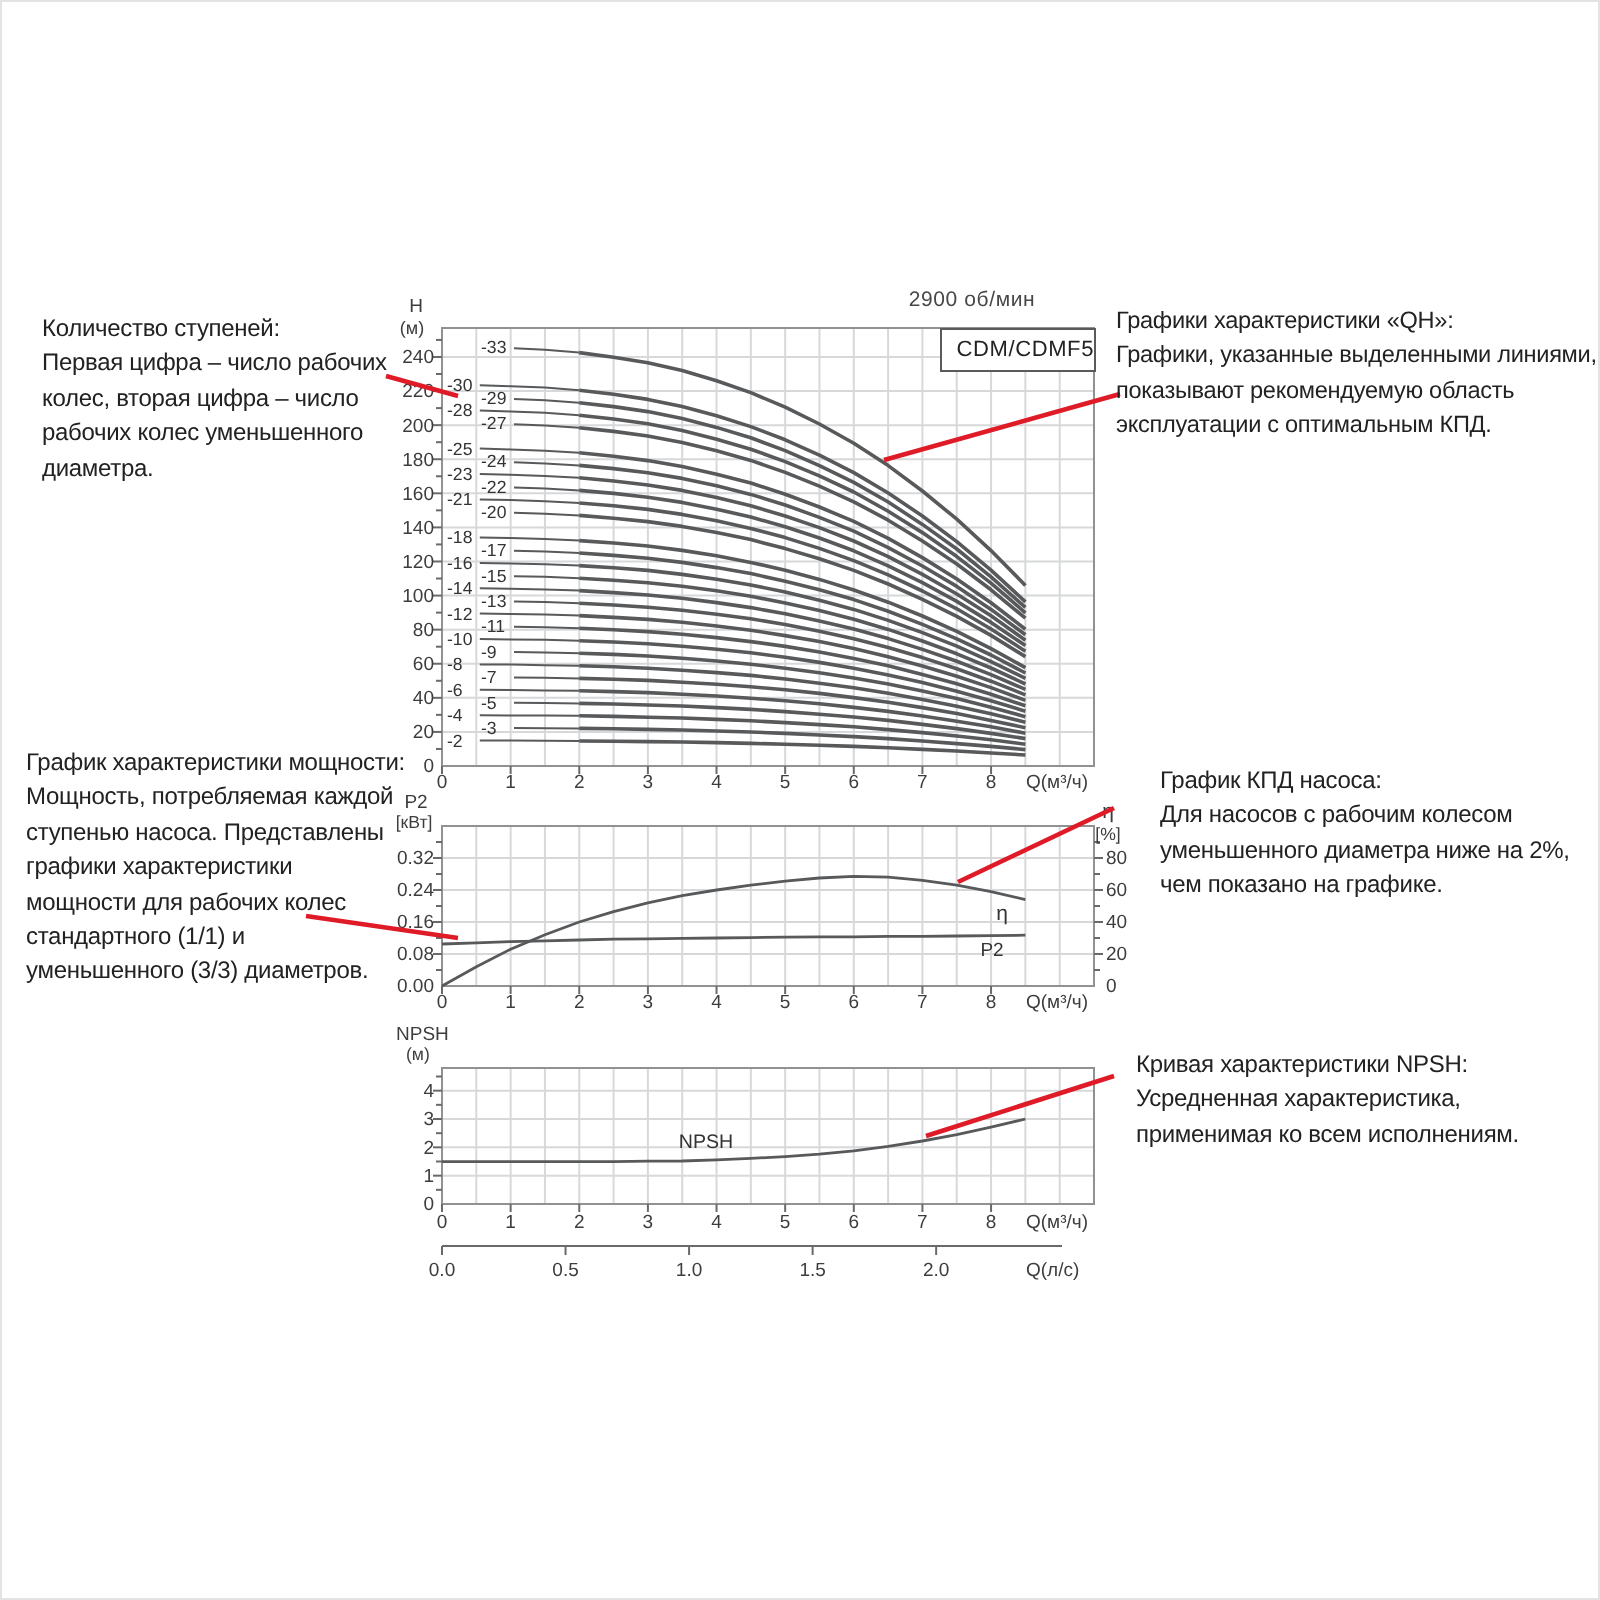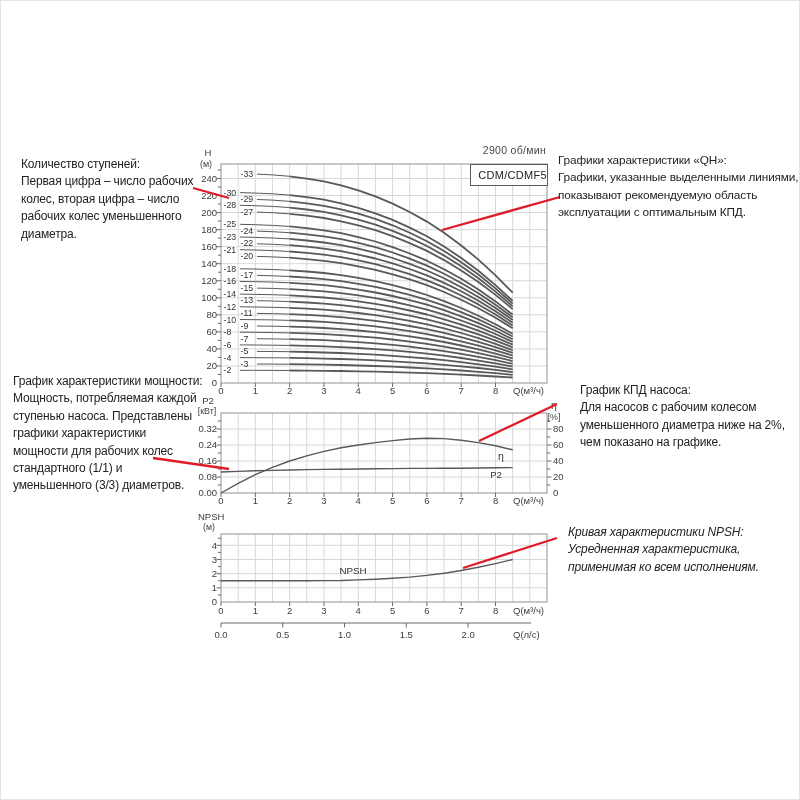--- a/index.html
+++ b/index.html
@@ -8,21 +8,21 @@
     border:1px solid #e3e3e3;box-sizing:border-box;overflow:hidden;
     font-family:"Liberation Sans",sans-serif;
   }
   #charts{position:absolute;left:0;top:0;z-index:1;}
   .annotation{
     position:absolute;z-index:3;white-space:pre-line;
     font-size:12px;line-height:17.4px;color:#222;letter-spacing:-0.15px;
   }
   .speed-label{
     position:absolute;z-index:3;left:425px;top:143px;width:120px;
-    text-align:right;font-size:10.5px;color:#474747;letter-spacing:0.3px;
+    text-align:center;font-size:10.5px;color:#474747;letter-spacing:0.3px;
   }
   .model-box{
     position:absolute;z-index:3;left:469px;top:163px;width:78px;height:22px;
     background:#fff;border:1px solid #5a5a5a;box-sizing:border-box;
     display:flex;align-items:center;justify-content:flex-end;
     font-size:11px;color:#222;letter-spacing:0.3px;
   }
 </style>
 </head>
 <body>
@@ -482,21 +482,21 @@
 графики характеристики
 мощности для рабочих колес
 стандартного (1/1) и
 уменьшенного (3/3) диаметров.</div>
 
   <div class="annotation" style="left:567px;top:381px;margin-left:12px;">График КПД насоса:
 Для насосов с рабочим колесом
 уменьшенного диаметра ниже на 2%,
 чем показано на графике.</div>
 
-  <div class="annotation" style="left:567px;top:523px;font-style:italic;">Кривая характеристики NPSH:
+  <div class="annotation" style="left:567px;top:523px;">Кривая характеристики NPSH:
 Усредненная характеристика,
 применимая ко всем исполнениям.</div>
 
   <div class="speed-label">2900 об/мин</div>
 
   <div class="model-box">
     <span>CDM/CDMF5</span>
   </div>
 
 </div>

